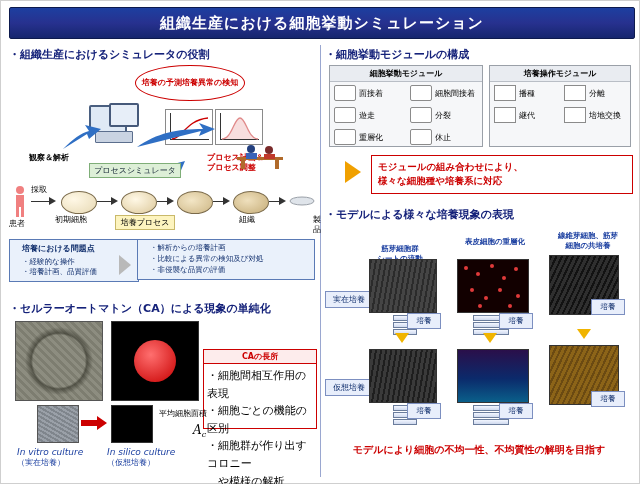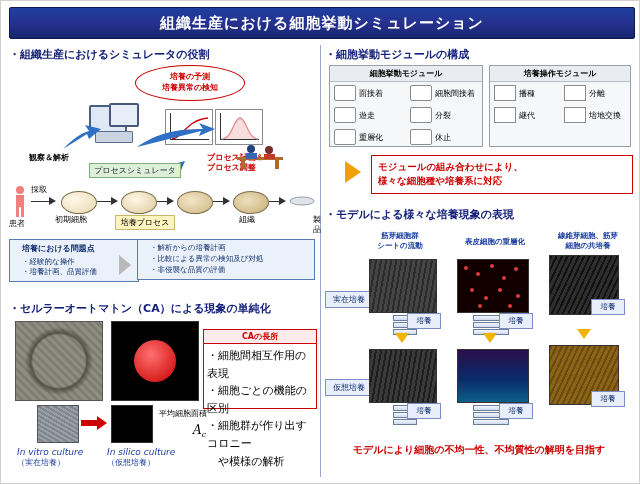--- a/index.html
+++ b/index.html
@@ -22,21 +22,21 @@
 
   
   .col-left{position:absolute;left:6px;top:42px;width:312px;height:436px;}
   .col-right{position:absolute;left:322px;top:42px;width:312px;height:436px;}
   .vline{position:absolute;left:319px;top:44px;width:1px;height:432px;background:#9aa7d0;}
 
   .hdr{font-size:11px;font-weight:bold;color:#15227a;white-space:nowrap;}
   .bubble{
     border:1.6px solid #cc0000;border-radius:50%;
     color:#cc0000;font-size:8px;font-weight:bold;text-align:center;
-    display:flex;flex-direction:column;justify-content:center;align-items:center;
+    display:flex;flex-direction:row;justify-content:center;align-items:center;
     background:#fff;line-height:1.35;
   }
   .lbl-red{color:#cc0000;font-size:8px;font-weight:bold;line-height:1.3;}
   .lbl-k{font-size:8px;line-height:1.3;}
   .greenbox{background:#ddefd7;border:1px solid #7fae78;font-size:8px;text-align:center;padding:1px 3px;color:#123;}
   .yellowbox{background:#fdf4bf;border:1px solid #c9b96a;font-size:8px;text-align:center;padding:1px 3px;}
 
   
   .monitor{position:absolute;}
   .mon-screen{width:34px;height:24px;background:#dfe9f5;border:2px solid #4a5f80;border-radius:2px;}
@@ -63,21 +63,21 @@
     padding:3px 12px;line-height:1.45;
   }
   .bluebox .bt{font-weight:bold;display:block;margin-bottom:2px;font-size:8px;}
   .grayarrow{position:absolute;width:0;height:0;border-top:10px solid transparent;border-bottom:10px solid transparent;border-left:12px solid #b9b9b9;}
 
   
   .ca-img{border:1px solid #555;background:#7b7b73;}
   .ca-black{border:1px solid #333;background:#000;position:relative;overflow:hidden;}
   .ca-red-circle{position:absolute;border-radius:50%;background:radial-gradient(circle at 40% 35%,#ff6f6f,#c80000);}
   .ca-list{font-size:11px;line-height:1.6;}
-  .boxca{border:1px solid #cc0000;background:#fff;}
+  .boxca{border:1px solid #cc0000;background:#fff;margin-top:20px;}
 
   
   .modtable{border:1px solid #9aa0a8;background:#f6f7f9;}
   .modhdr{font-size:8px;font-weight:bold;text-align:center;padding:2px 0;background:#e9ecf1;border-bottom:1px solid #b9bec6;}
   .cellrow{display:flex;}
   .mcell{display:flex;align-items:center;gap:3px;padding:3px 4px;font-size:8px;flex:1;}
   .ic{width:20px;height:14px;border:1px solid #8b8b8b;background:#fff;display:inline-block;position:relative;flex:none;}
   .ic.sq{border-radius:2px;}
   .orangearrow{position:absolute;width:0;height:0;border-top:11px solid transparent;border-bottom:11px solid transparent;border-left:16px solid #f0a000;}
   .redframe{border:1.5px solid #cc0000;background:#fff;color:#cc0000;font-size:9.5px;font-weight:bold;padding:4px 6px;line-height:1.5;}
@@ -307,21 +307,21 @@
     </div>
 
     <div class="orangearrow" style="left:22px;top:118px;"></div>
     <div class="redframe" style="position:absolute;left:48px;top:112px;width:248px;">
       <div>モジュールの組み合わせにより、</div>
       <div>様々な細胞種や培養系に対応</div>
     </div>
 
     <div class="hdr" style="position:absolute;left:2px;top:164px;">・モデルによる様々な培養現象の表現</div>
 
-    <div class="caption-blue" style="position:absolute;left:36px;top:188px;width:82px;">
+    <div class="caption-blue" style="position:absolute;left:36px;top:201px;width:82px;">
       <div>筋芽細胞群</div>
         <div>シートの流動</div>
     </div>
     <div class="caption-blue" style="position:absolute;left:130px;top:194px;width:84px;">
       <div>表皮細胞の重層化</div>
     </div>
     <div class="caption-blue" style="position:absolute;left:222px;top:188px;width:86px;">
       <div>線維芽細胞、筋芽</div>
         <div>細胞の共培養</div>
     </div>

